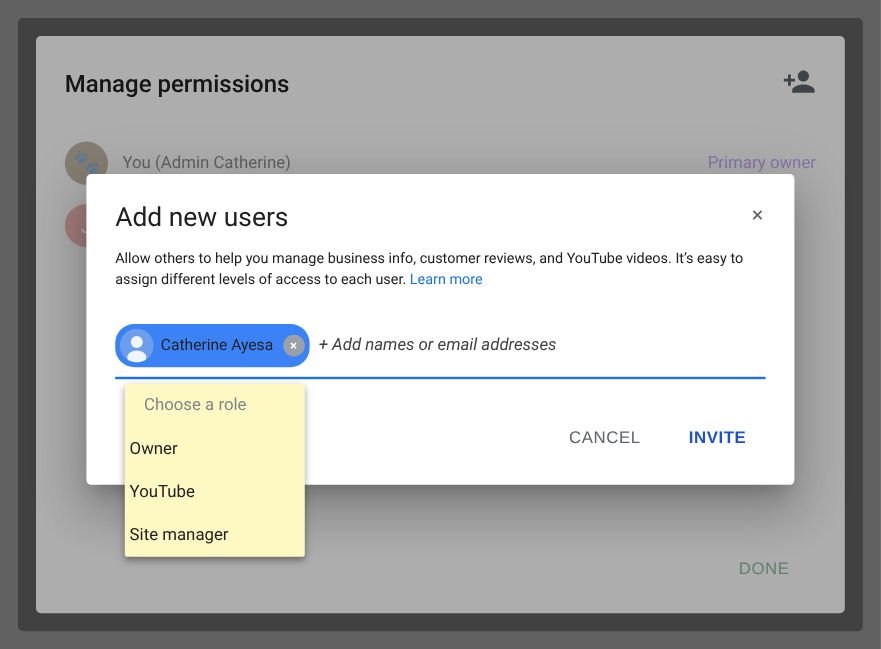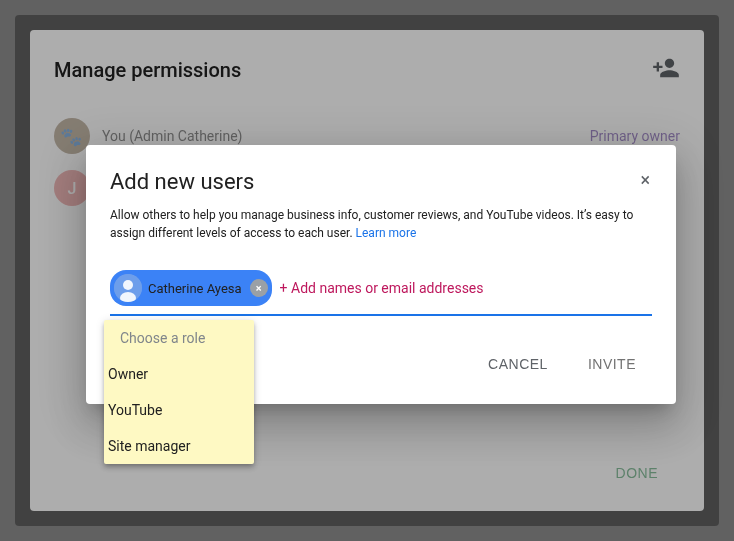--- a/index.html
+++ b/index.html
@@ -77,37 +77,37 @@
     }
 
     .user-name {
       font-size: 14px;
       color: #212121;
       flex: 1;
     }
 
     .user-role {
       font-size: 14px;
-      color: #4c1d95;
+      color: #8b5cf6;
       margin-left: 45px;
     }
 
     
     .overlay {
       position: absolute;
       top: 0; left: 0; right: 0; bottom: 0;
       background: rgba(0,0,0,0.32);
       border-radius: 4px;
     }
 
     
     .dialog {
       position: absolute;
       top: 130px;
-      left: 71px;
+      left: 57px;
       width: 590px;
       background: #fff;
       border-radius: 4px;
       box-shadow: 0 11px 15px -7px rgba(0,0,0,0.2), 0 24px 38px 3px rgba(0,0,0,0.14), 0 9px 46px 8px rgba(0,0,0,0.12);
       padding: 24px;
     }
 
     .dialog-header {
       display: flex;
       align-items: flex-start;
@@ -191,22 +191,23 @@
       display: flex;
       align-items: center;
       justify-content: center;
       color: white;
       font-size: 11px;
       font-weight: bold;
     }
 
     .add-input-placeholder {
       font-size: 14px;
-      color: #be185d;
+      color: #404040;
       flex: 1;
+      font-style: italic;
     }
 
     
     .dropdown {
       position: absolute;
       top: 305px;
       left: 89px;
       background: #fef9c3;
       border-radius: 2px;
       box-shadow: 0 2px 4px -1px rgba(0,0,0,0.2), 0 4px 5px 0 rgba(0,0,0,0.14), 0 1px 10px 0 rgba(0,0,0,0.12);
@@ -245,23 +246,23 @@
       padding: 8px 16px;
       cursor: pointer;
       text-transform: uppercase;
       letter-spacing: 0.5px;
       border-radius: 4px;
     }
 
     .btn-invite {
       background: none;
       border: none;
-      color: #737373;
-      font-size: 14px;
-      font-weight: 400;
+      color: #1d4ed8;
+      font-size: 14px;
+      font-weight: 700;
       padding: 8px 16px;
       cursor: not-allowed;
       text-transform: uppercase;
       letter-spacing: 0.5px;
       border-radius: 4px;
       text-align: center;
     }
 
     
     .done-btn {

